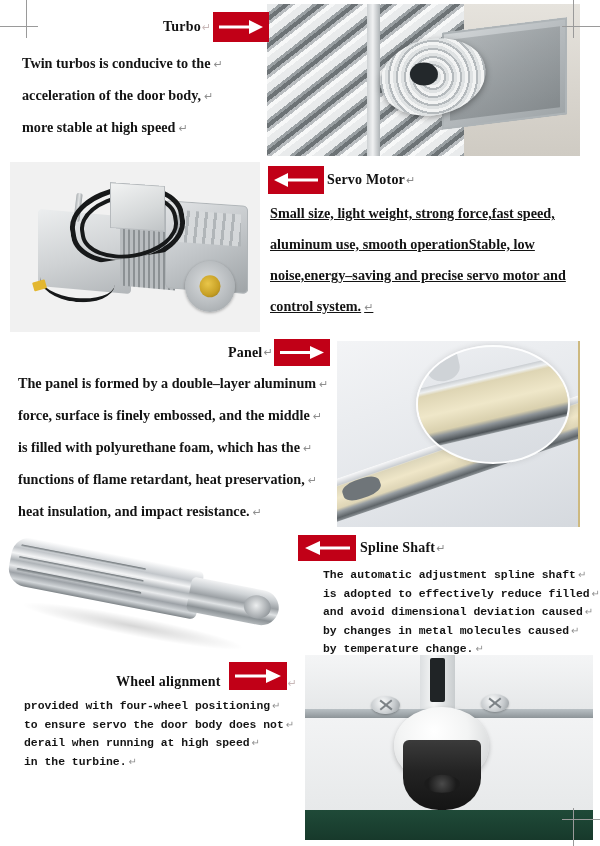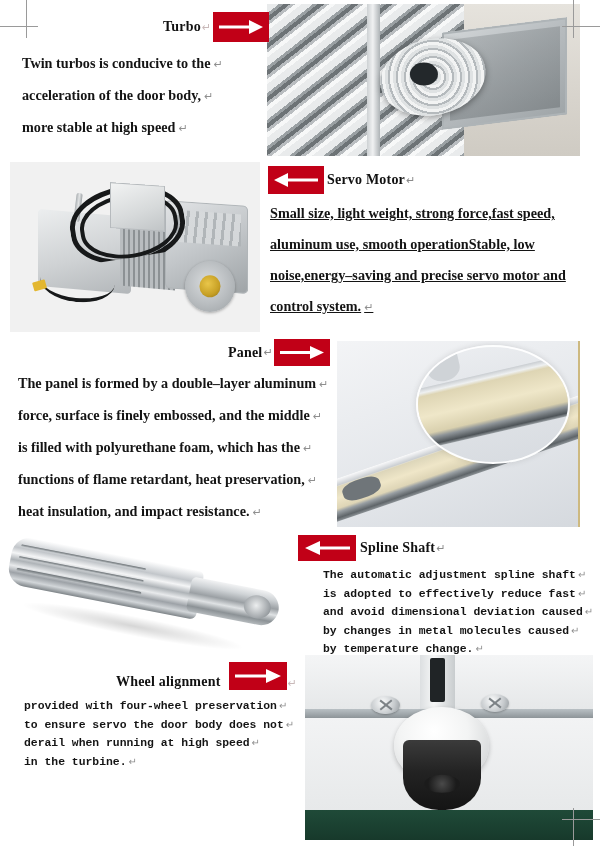--- a/index.html
+++ b/index.html
@@ -454,21 +454,21 @@
       <svg width="58" height="26" viewBox="0 0 58 26" aria-hidden="true">
         <path d="M52 11.5 H22 V6 L7 13 L22 20 V14.5 H52 Z" fill="#ffffff"></path>
       </svg>
     </span>
     <span class="htxt">Spline Shaft</span>
     <span class="pil">↵</span>
   </div>
 
   <div class="body-mono" style="left:291px;top:566px;margin-left:32px;">
     <span class="ln"><span>The automatic adjustment spline shaft</span><span class="pil">↵</span></span>
-    <span class="ln"><span> is adopted to effectively reduce fast</span><span class="pil">↵</span></span>
+    <span class="ln"><span> is adopted to effectively reduce filled</span><span class="pil">↵</span></span>
     <span class="ln"><span> and avoid dimensional deviation caused</span><span class="pil">↵</span></span>
     <span class="ln"><span>  by changes in metal molecules caused</span><span class="pil">↵</span></span>
     <span class="ln"><span>  by temperature change.</span><span class="pil">↵</span></span>
   </div>
 
   <div class="photo ph-wheel" style="left:305px;top:655px;width:288px;height:185px;">
     <div class="whl-top"></div>
     <div class="whl-bracket"></div>
     <div class="whl-band"></div>
     <div class="whl-mid"></div>
@@ -489,19 +489,19 @@
     <span class="htxt">Wheel alignment</span>
     <span class="badge" style="width:58px;height:28px;margin-left:8px;">
       <svg width="58" height="28" viewBox="0 0 58 28" aria-hidden="true">
         <path d="M6 12.5 H37 V7 L52 14 L37 21 V15.5 H6 Z" fill="#ffffff"></path>
       </svg>
     </span>
     <span class="pil faint">↵</span>
   </div>
 
   <div class="body-mono" style="left:24px;top:697px;">
-    <span class="ln"><span>provided with four-wheel preservation</span><span class="pil">↵</span></span>
+    <span class="ln"><span>provided with four-wheel positioning</span><span class="pil">↵</span></span>
     <span class="ln"><span>to ensure servo the door body does not</span><span class="pil">↵</span></span>
     <span class="ln"><span>derail when running at high speed</span><span class="pil">↵</span></span>
     <span class="ln"><span>in the turbine.</span><span class="pil">↵</span></span>
   </div>
 
 </div>
 
 </body></html>

